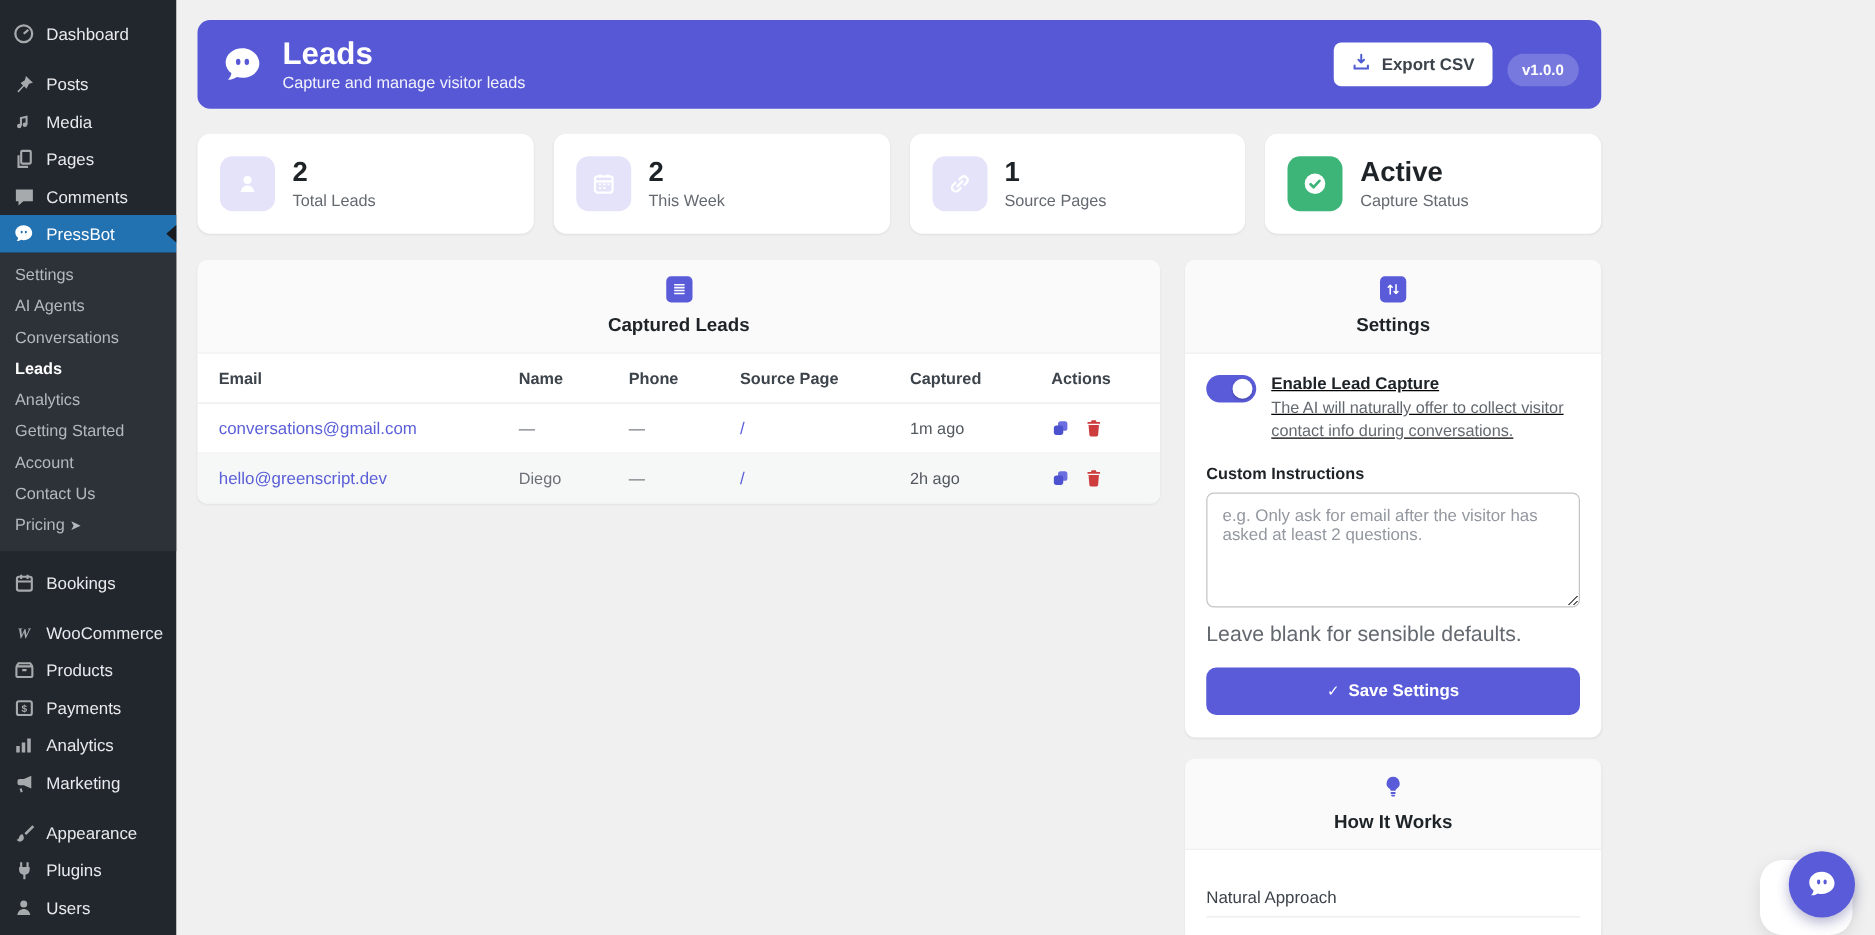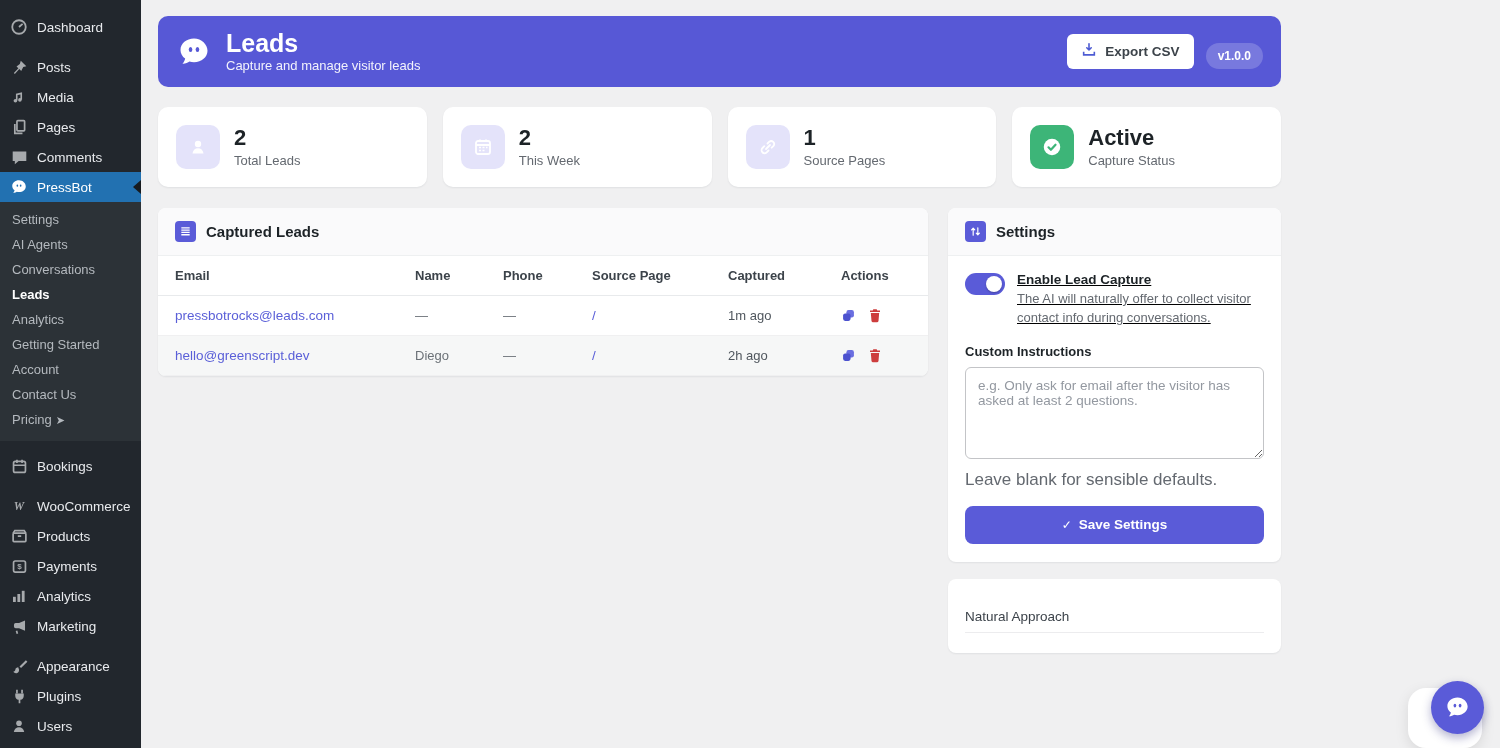--- a/index.html
+++ b/index.html
@@ -34,21 +34,21 @@
   .stats { width:1123px; margin-top:20px; display:grid; grid-template-columns:repeat(4,1fr); gap:16px; }
   .card { background:#fff; border-radius:10px; height:80px; display:flex; align-items:center; gap:14px; padding:0 18px; box-shadow:0 1px 2px rgba(16,24,40,.07); }
   .card .ibox { width:44px; height:44px; border-radius:10px; background:#e4e3fa; display:flex; align-items:center; justify-content:center; flex:0 0 44px; }
   .card .ibox.green { background:#3db578; }
   .card .val { font-size:22px; font-weight:800; color:#1d2327; line-height:1.1; }
   .card .lbl { font-size:13px; color:#646970; margin-top:3px; }
 
   
   .cols { width:1123px; margin-top:21px; display:flex; gap:20px; align-items:flex-start; }
   .panel { background:#fff; border-radius:8px; box-shadow:0 1px 2px rgba(16,24,40,.07); overflow:hidden; }
-  .panel-h { display:flex; align-items:center; gap:10px; padding:13px 17px; background:#fafafb; border-bottom:1px solid #eef0f1; }
+  .panel-h { display:flex; align-items:center; gap:10px; padding:13px 17px; background:#fafafb; border-bottom:1px solid #eef0f1;flex-direction:column; }
   .panel-h .pic { width:21px; height:21px; border-radius:4px; background:#5a5bd8; display:flex; align-items:center; justify-content:center; flex:0 0 21px; }
   .panel-h .pt { font-size:15px; font-weight:700; color:#1d2327; }
 
   
   .leads-panel { width:770px; }
   .trow { display:grid; grid-template-columns:240px 88px 89px 136px 113px 1fr; align-items:center; padding:12px 17px; }
   .thead { font-size:13px; font-weight:700; color:#3c434a; border-bottom:1px solid #e8eaec; background:#fff; }
   .tr { font-size:13px; border-bottom:1px solid #f0f0f1; }
   .tr:nth-child(even){ background:#f6f7f7; }
   .tr .link { color:#5a5fd8; font-size:13.5px; text-decoration:none; cursor:pointer; }
@@ -332,21 +332,21 @@
       <div class="trow thead">
         <span>Email</span>
         <span>Name</span>
         <span>Phone</span>
         <span>Source Page</span>
         <span>Captured</span>
         <span>Actions</span>
       </div>
       <div>
         <div class="trow tr">
-          <a class="link">pressbotrocks@leads.com</a>
+          <a class="link">conversations@gmail.com</a>
           <span class="dim">—</span>
           <span class="dim">—</span>
           <a class="link">/</a>
           <span class="cap">1m ago</span>
           <span class="acts">
             <button class="iconbtn">
                 <svg width="15" height="15" viewBox="0 0 18 18">
                   <rect x="6.5" y="2.5" width="9" height="9" rx="2.5" fill="#6a6ee0"></rect>
                   <rect x="2.5" y="6.5" width="9" height="9" rx="2.5" fill="#4c52cf"></rect>
                 </svg>
@@ -408,20 +408,30 @@
           <textarea class="ci" placeholder="e.g. Only ask for email after the visitor has asked at least 2 questions." style=""></textarea>
           <div class="hint">Leave blank for sensible defaults.</div>
           <button class="btn-save">
             <span class="chk">✓</span>
             <span>Save Settings</span>
           </button>
         </div>
       </section>
 
       <section class="panel how-panel">
+        <div class="panel-h">
+          <span style="display:flex;">
+              <svg width="19" height="19" viewBox="0 0 20 20">
+                <path fill="#5a5bd8" d="M10 1.5a5.5 5.5 0 00-3 10.1c.6.4.9 1 .9 1.6h4.2c0-.6.3-1.2.9-1.6A5.5 5.5 0 0010 1.5z"></path>
+                <rect x="7.8" y="14.4" width="4.4" height="1.6" rx=".8" fill="#5a5bd8"></rect>
+                <rect x="8.3" y="16.6" width="3.4" height="1.4" rx=".7" fill="#5a5bd8"></rect>
+              </svg>
+            </span>
+          <span class="pt">How It Works</span>
+        </div>
         <div class="how-body">
           <div class="how-sec">
             <div class="how-h">Natural Approach</div>
             <div class="how-div"></div>
           </div>
 
         </div>
       </section>
 
     </div>

